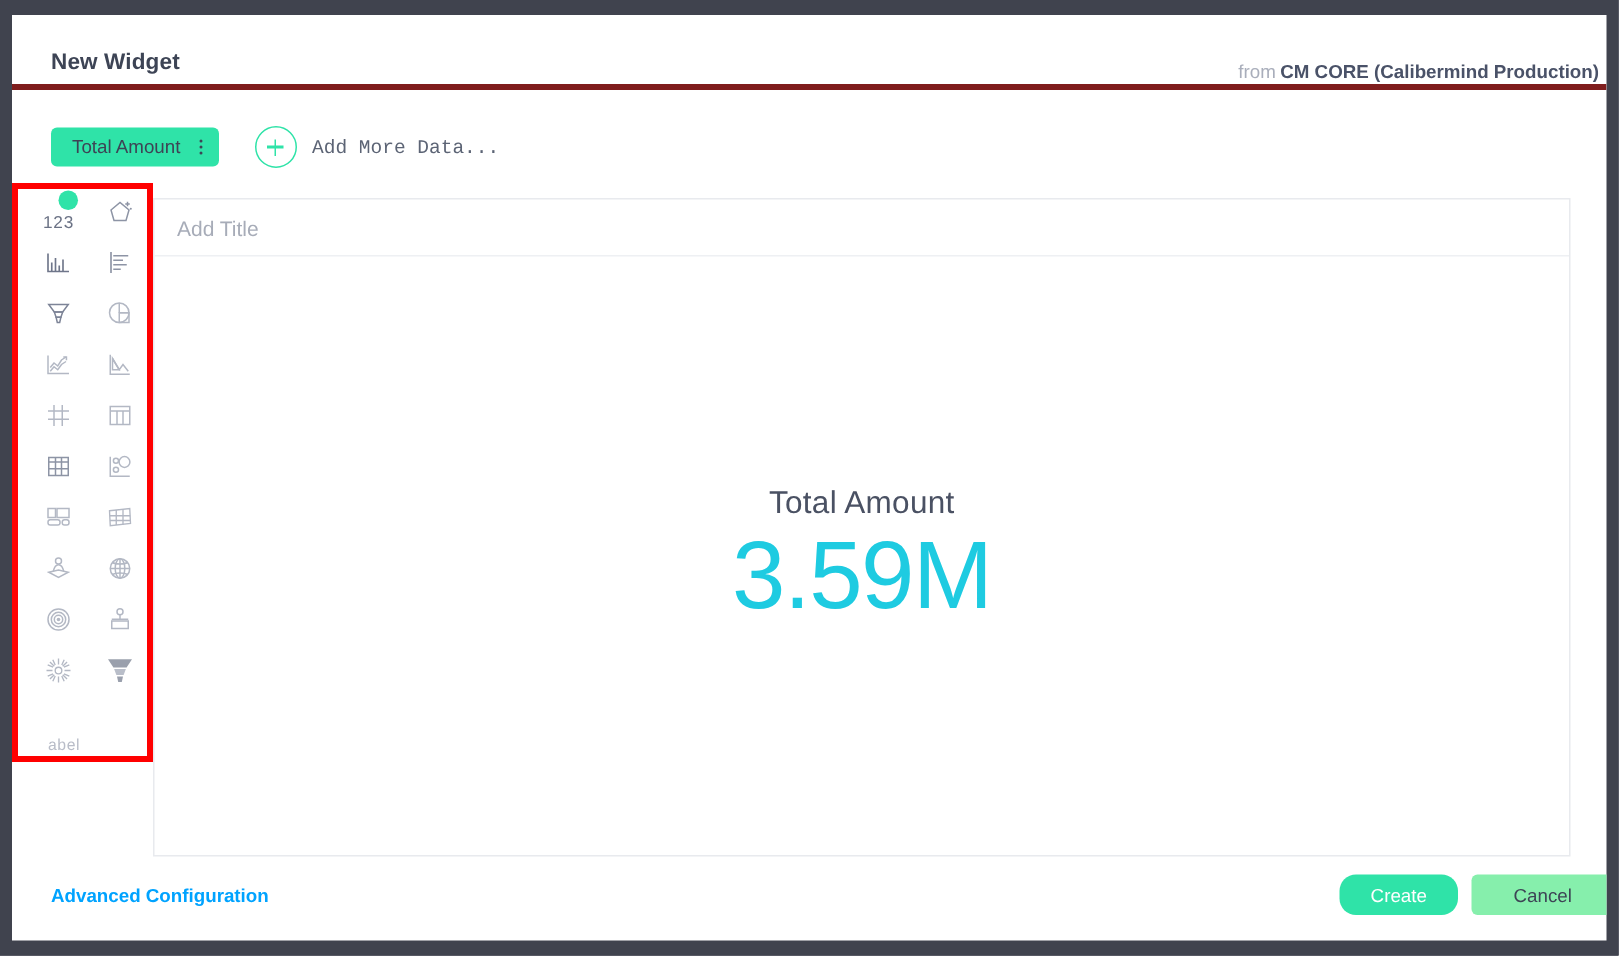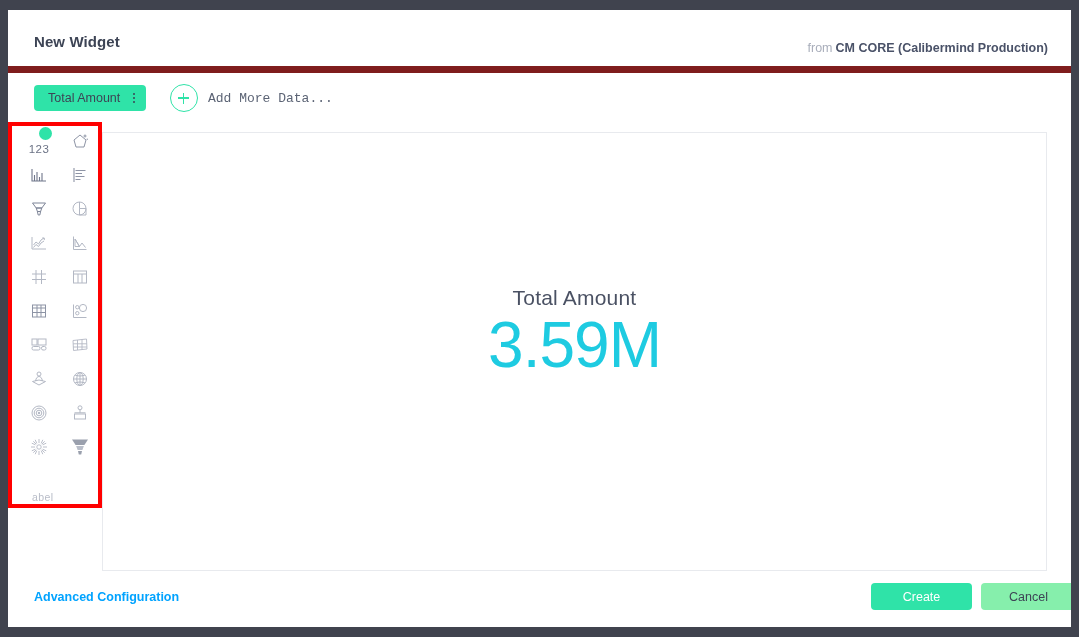--- a/index.html
+++ b/index.html
@@ -29,36 +29,36 @@
     height: 617px;
     background: #ffffff;
     overflow: hidden;
   }
 
   
   .modal-header {
     position: absolute;
     left: 0; top: 0;
     width: 100%;
-    height: 63px;
-    border-bottom: 7px solid #7f1d1d;
+    height: 50px;
+    border-bottom: 4px solid #7f1d1d;
     box-sizing: border-box;
   }
   .widget-title {
     position: absolute;
     left: 26px;
     top: 23px;
     font-size: 15px;
     font-weight: bold;
     color: #3d4455;
     letter-spacing: .1px;
   }
   .source-line {
     position: absolute;
-    right: 23px;
+    right: 5px;
     top: 31px;
     font-size: 12.5px;
     white-space: nowrap;
   }
   .source-from {
     color: #a9aebb;
     margin-right: 3px;
   }
   .source-name {
     color: #4a5268;
@@ -279,21 +279,22 @@
     border: none;
     font-size: 12.5px;
     font-family: "Liberation Sans", sans-serif;
     cursor: pointer;
     padding: 0 16px;
   }
   .btn-create {
     right: 128px;
     background: #2fe3a8;
     color: #ffffff;
-    width: 101px;
+    width: 79px;
+    border-radius: 11px;
   }
   .btn-cancel {
     right: 24px;
     background: #86efac;
     color: #3d4455;
     width: 95px;
   }
 </style>
 </head>
 <body>
@@ -480,20 +481,23 @@
         </svg>
       </div>
 
     </div>
     <div class="palette-label">abel</div>
   </div>
 
   <div class="annot-box"></div>
 
   <div class="preview-card">
+    <div class="preview-title-bar">
+      <input class="preview-title-input" type="text" placeholder="Add Title" style="">
+    </div>
     <div class="preview-body">
       <div class="metric-label">Total Amount</div>
       <div class="metric-value">3.59M</div>
     </div>
   </div>
 
   <div class="footer">
     <div class="adv-config">Advanced Configuration</div>
     <button class="btn btn-create">Create</button>
     <button class="btn btn-cancel">Cancel</button>

